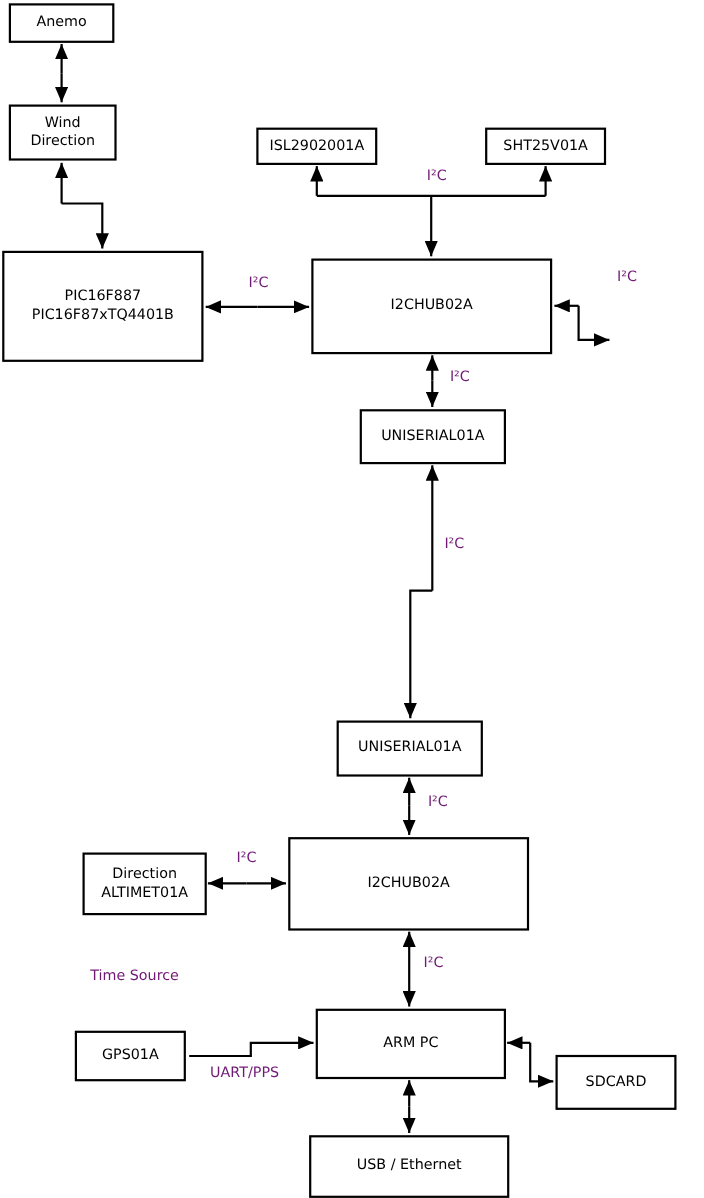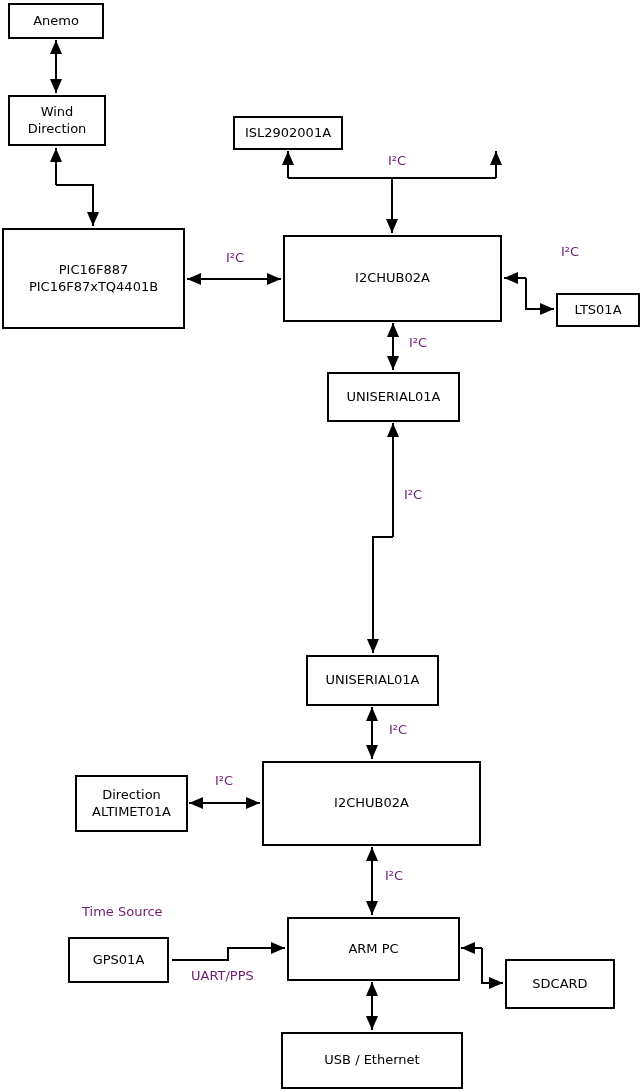--- a/index.html
+++ b/index.html
@@ -116,28 +116,28 @@
 
   <div class="node" style="left:2px;top:228px;width:183px;height:101px">
     <span class="node-label">PIC16F887
 PIC16F87xTQ4401B</span>
   </div>
 
   <div class="node" style="left:233px;top:116px;width:110px;height:34px">
     <span class="node-label">ISL2902001A</span>
   </div>
 
+  <div class="node" style="left:441px;top:116px;width:110px;height:34px">
+    <span class="node-label">SHT25V01A</span>
+  </div>
 
   <div class="node" style="left:283px;top:235px;width:219px;height:87px">
     <span class="node-label">I2CHUB02A</span>
   </div>
 
-  <div class="node" style="left:556px;top:293px;width:84px;height:34px">
-    <span class="node-label">LTS01A</span>
-  </div>
 
   <div class="node" style="left:327px;top:372px;width:133px;height:50px">
     <span class="node-label">UNISERIAL01A</span>
   </div>
 
   <div class="node" style="left:306px;top:655px;width:133px;height:51px">
     <span class="node-label">UNISERIAL01A</span>
   </div>
 
   <div class="node" style="left:262px;top:761px;width:219px;height:85px">
@@ -166,16 +166,16 @@
   </div>
 
   <span class="edge-label" style="left:226px;top:250px">I²C</span>
   <span class="edge-label" style="left:388px;top:153px">I²C</span>
   <span class="edge-label" style="left:561px;top:244px">I²C</span>
   <span class="edge-label" style="left:409px;top:335px">I²C</span>
   <span class="edge-label" style="left:404px;top:487px">I²C</span>
   <span class="edge-label" style="left:389px;top:722px">I²C</span>
   <span class="edge-label" style="left:215px;top:773px">I²C</span>
   <span class="edge-label" style="left:385px;top:868px">I²C</span>
-  <span class="edge-label" style="left:82px;top:904px">Time Source</span>
+  <span class="edge-label" style="left:82px;top:880px">Time Source</span>
   <span class="edge-label" style="left:191px;top:968px">UART/PPS</span>
 
 </div>
 
 </body></html>

